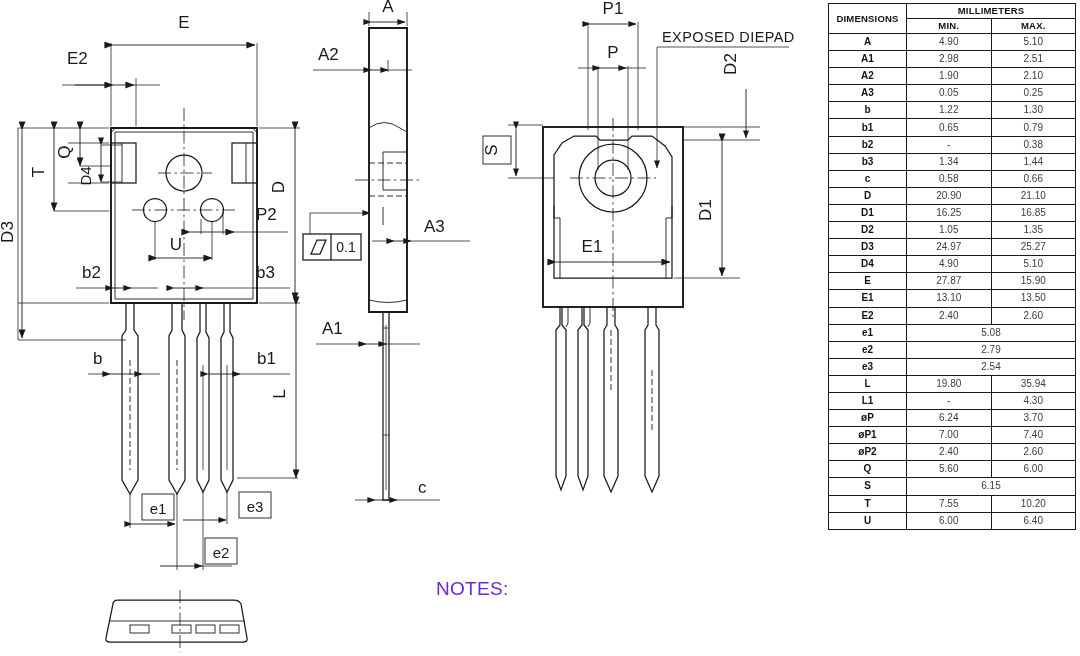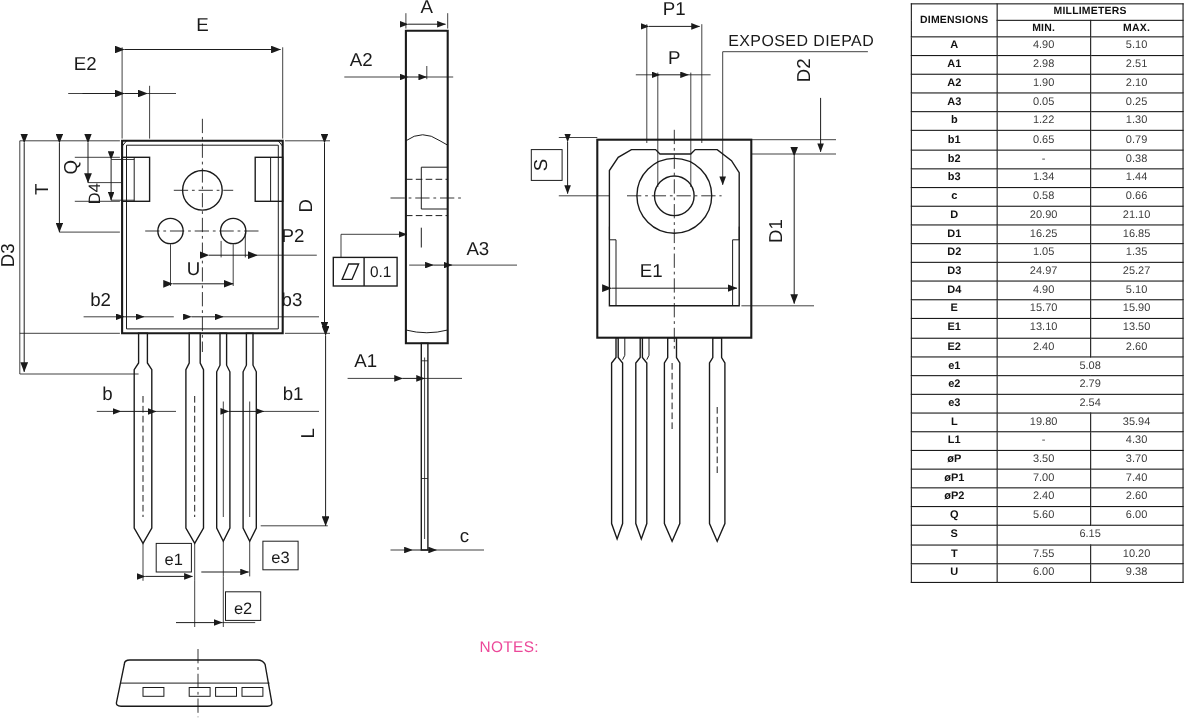--- a/index.html
+++ b/index.html
@@ -69,23 +69,23 @@
   }
   table.dims td.val.merged { }
   .tbl-outer { border: 1.6px solid #000; }
 
   
   #notes {
     position: absolute;
     left: 436px;
     top: 580px;
     width: 370px;
-    font-size: 14px;
+    font-size: 19px;
     line-height: 17.5px;
-    color: #ec4899;
+    color: #6d28d9;
     letter-spacing: 0.3px;
     font-family: "Liberation Sans", sans-serif;
   }
   #notes .n-title { display: block; }
   #notes .n-body { display: block; }
 
   
   svg text {
     font-family: "Liberation Sans", sans-serif;
     font-size: 17px;
@@ -534,21 +534,21 @@
             <td class="val">24.97</td>
             <td class="val">25.27</td>
           </tr>
           <tr>
             <td class="sym">D4</td>
             <td class="val">4.90</td>
             <td class="val">5.10</td>
           </tr>
           <tr>
             <td class="sym">E</td>
-            <td class="val">15.70</td>
+            <td class="val">27.87</td>
             <td class="val">15.90</td>
           </tr>
           <tr>
             <td class="sym">E1</td>
             <td class="val">13.10</td>
             <td class="val">13.50</td>
           </tr>
           <tr>
             <td class="sym">E2</td>
             <td class="val">2.40</td>
@@ -571,21 +571,21 @@
             <td class="val">19.80</td>
             <td class="val">35.94</td>
           </tr>
           <tr>
             <td class="sym">L1</td>
             <td class="val">-</td>
             <td class="val">4.30</td>
           </tr>
           <tr>
             <td class="sym">øP</td>
-            <td class="val">3.50</td>
+            <td class="val">6.24</td>
             <td class="val">3.70</td>
           </tr>
           <tr>
             <td class="sym">øP1</td>
             <td class="val">7.00</td>
             <td class="val">7.40</td>
           </tr>
           <tr>
             <td class="sym">øP2</td>
             <td class="val">2.40</td>
@@ -601,21 +601,21 @@
             <td class="val merged" colspan="2">6.15</td>
           </tr>
           <tr>
             <td class="sym">T</td>
             <td class="val">7.55</td>
             <td class="val">10.20</td>
           </tr>
           <tr>
             <td class="sym">U</td>
             <td class="val">6.00</td>
-            <td class="val">9.38</td>
+            <td class="val">6.40</td>
           </tr>
         </tbody>
     </table>
   </div>
 
   <div id="notes">
     <span class="n-title">NOTES:</span>
   </div>
 
 </div>

